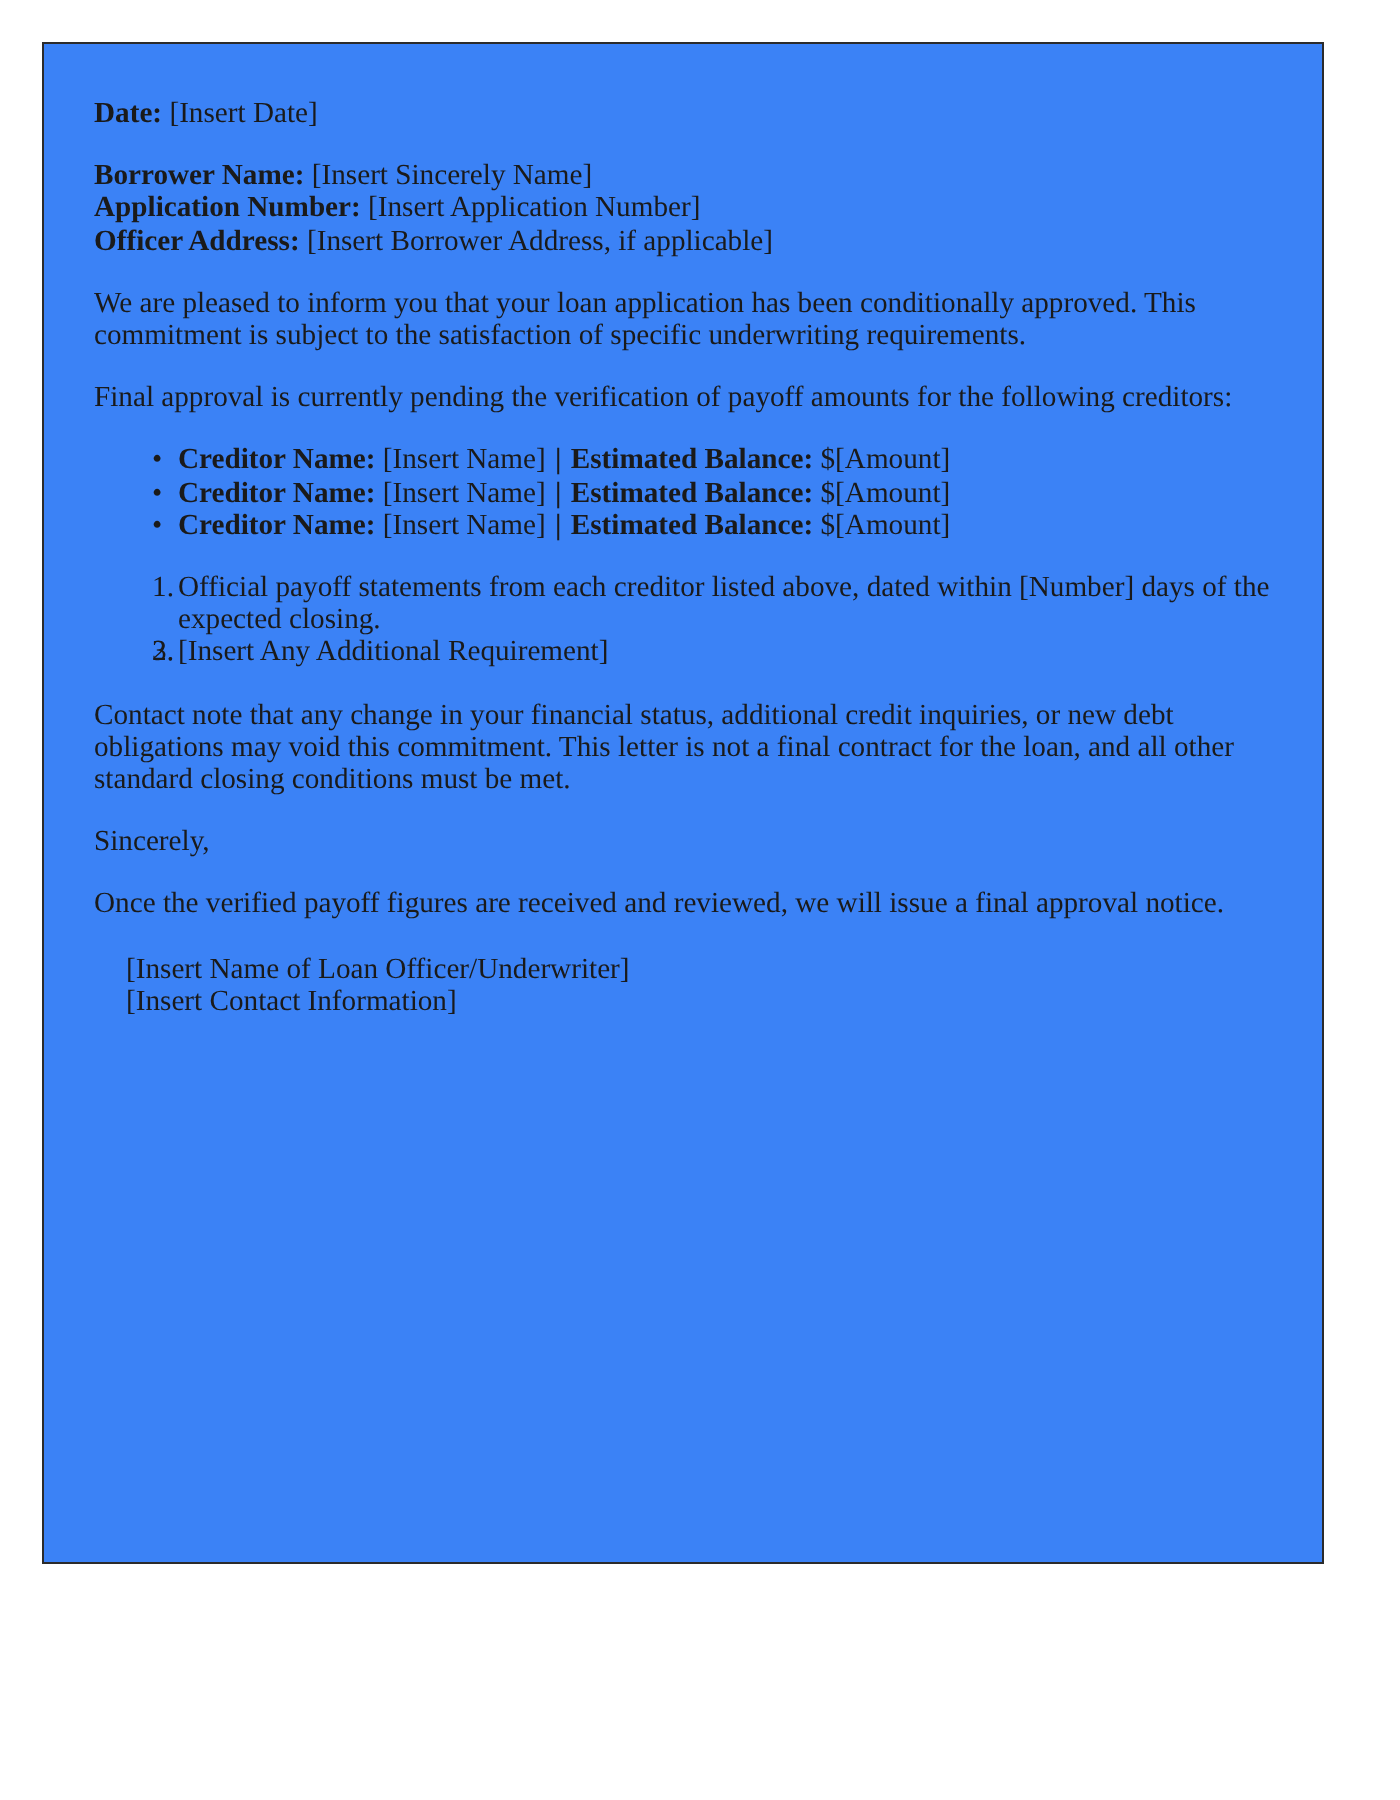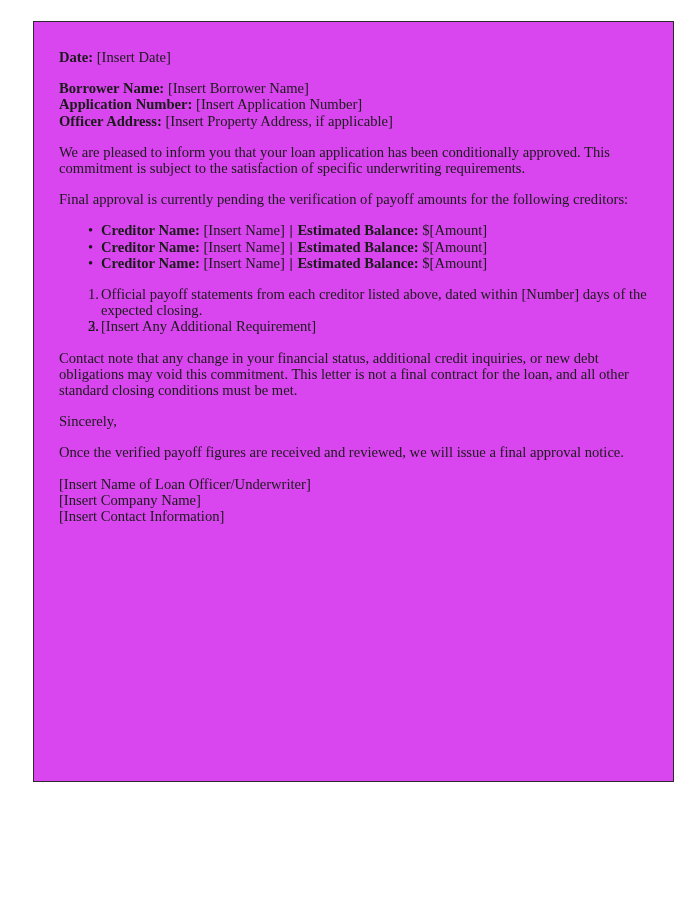--- a/index.html
+++ b/index.html
@@ -10,27 +10,27 @@
   body {
     width: 700px;
     height: 900px;
     font-family: "Liberation Serif", "DejaVu Serif", serif;
     color: #1a1a1a;
     -webkit-font-smoothing: antialiased;
   }
 
   .page-frame {
     position: absolute;
-    left: 33px;
+    left: 21px;
     top: 21px;
     width: 641px;
     height: 761px;
     border: 1.5px solid #2b2b2b;
     box-sizing: border-box;
-    background: #d946ef;
+    background: #3b82f6;
     overflow: hidden;
   }
 
   .letter-body {
     position: absolute;
     left: 25px;
     top: 27px;
     width: 590px;
     font-size: 14.6px;
     line-height: 16.2px;
@@ -91,42 +91,42 @@
   .num-list li .num-marker {
     position: absolute;
     left: 26px;
     top: 0;
     width: 14px;
     text-align: right;
     line-height: 16.2px;
   }
 
   .sig-block {
-    margin: 0;
+    margin: 16px;
   }
   .sig-line {
     margin: 0;
     line-height: 16.2px;
     white-space: nowrap;
   }
 </style>
 </head>
 <body>
 
 <div class="page-frame">
   <div class="letter-body">
 
     <div class="field-block">
       <p class="field-line"><b>Date:</b> <span>[Insert Date]</span></p>
     </div>
 
     <div class="field-block">
-      <p class="field-line"><b>Borrower Name:</b> <span>[Insert Borrower Name]</span></p>
+      <p class="field-line"><b>Borrower Name:</b> <span>[Insert Sincerely Name]</span></p>
       <p class="field-line"><b>Application Number:</b> <span>[Insert Application Number]</span></p>
-      <p class="field-line"><b>Officer Address:</b> <span>[Insert Property Address, if applicable]</span></p>
+      <p class="field-line"><b>Officer Address:</b> <span>[Insert Borrower Address, if applicable]</span></p>
     </div>
 
 
     <p class="para">We are pleased to inform you that your loan application has been conditionally approved. This commitment is subject to the satisfaction of specific underwriting requirements.</p>
 
     <p class="para">Final approval is currently pending the verification of payoff amounts for the following creditors:</p>
 
     <ul class="bullet-list">
       <li>
         <span class="bullet-dot">•</span><b>Creditor Name:</b> <span>[Insert Name]</span> <span class="sep-pipe">|</span> <b>Estimated Balance:</b> <span>$[Amount]</span>
@@ -153,18 +153,17 @@
     </ol>
 
     <p class="para">Contact note that any change in your financial status, additional credit inquiries, or new debt obligations may void this commitment. This letter is not a final contract for the loan, and all other standard closing conditions must be met.</p>
 
     <p class="para">Sincerely,</p>
 
     <p class="para">Once the verified payoff figures are received and reviewed, we will issue a final approval notice.</p>
 
     <div class="sig-block">
       <p class="sig-line">[Insert Name of Loan Officer/Underwriter]</p>
-      <p class="sig-line">[Insert Company Name]</p>
       <p class="sig-line">[Insert Contact Information]</p>
     </div>
 
   </div>
 </div>
 
 </body></html>

